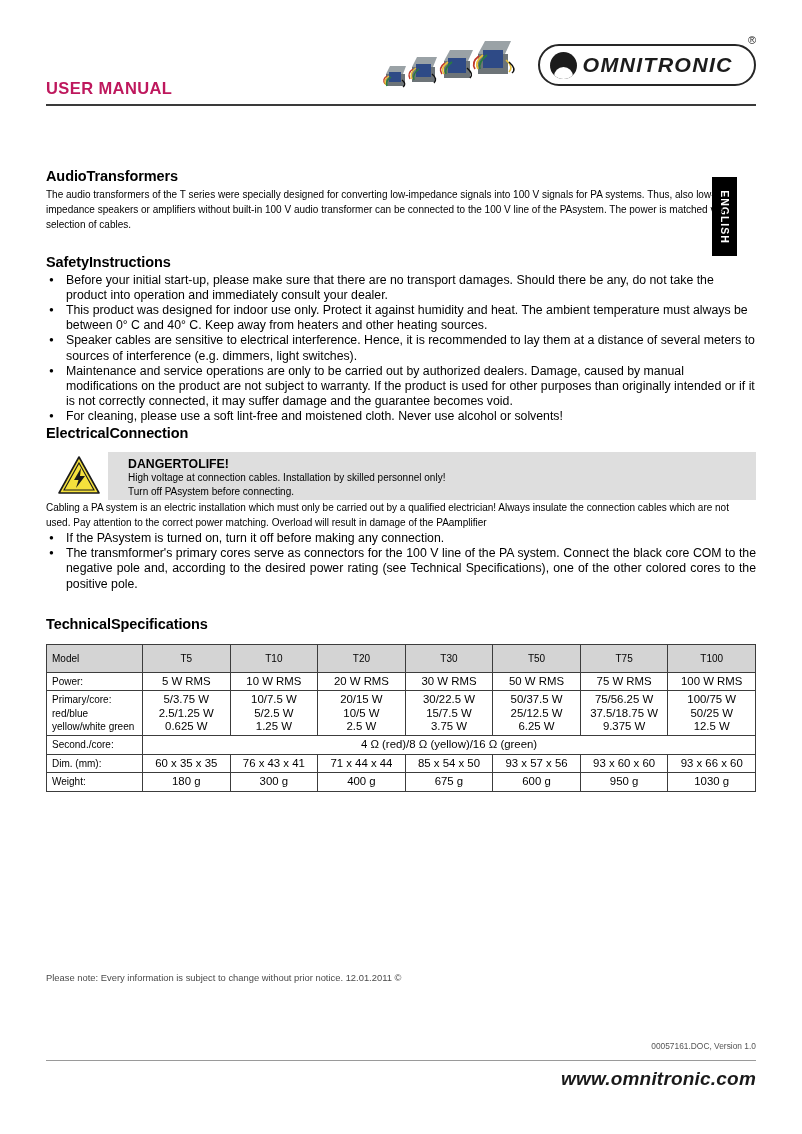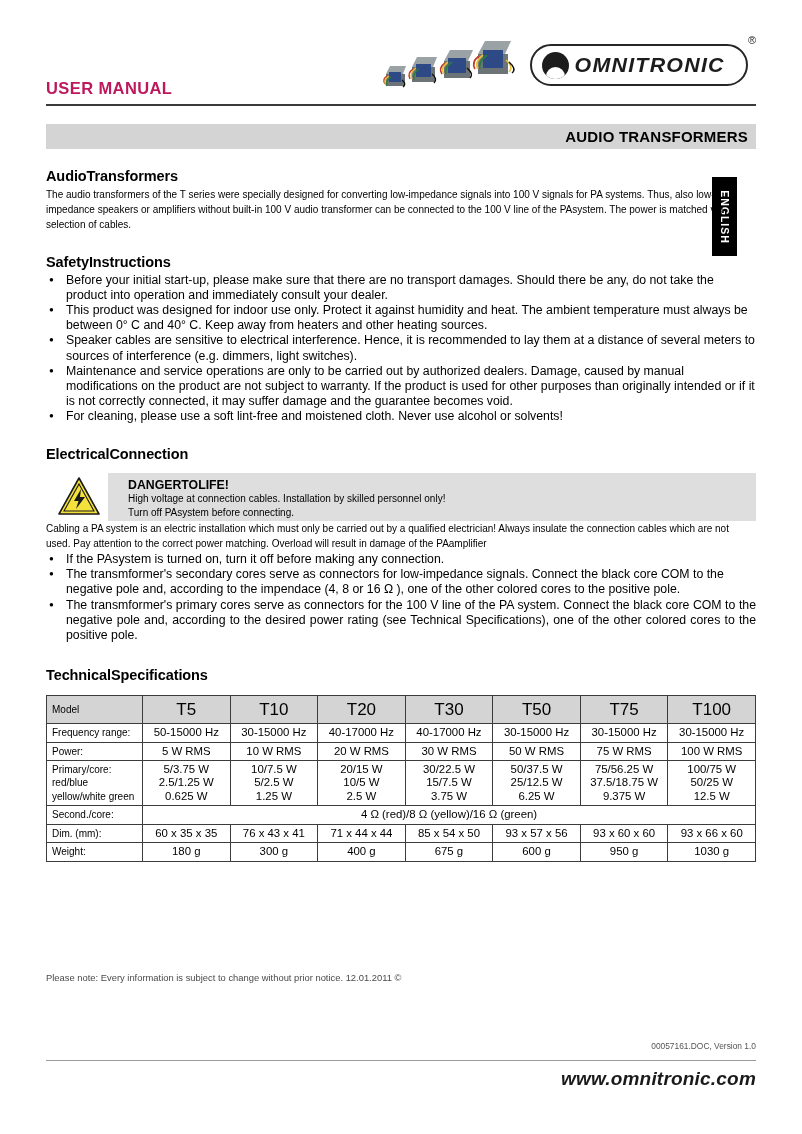--- a/index.html
+++ b/index.html
@@ -54,21 +54,21 @@
     position: absolute;
     left: 332px;
     top: -2px;
     width: 140px;
     height: 68px;
   }
 
   
   .logo-box {
     position: absolute;
-    right: 8px;
+    right: 0;
     top: 8px;
     width: 218px;
     height: 42px;
     border: 2px solid #262626;
     border-radius: 21px;
     background: #ffffff;
     display: flex;
     align-items: center;
     padding-left: 10px;
     box-sizing: border-box;
@@ -184,21 +184,21 @@
   ul.bullets li::before {
     content: "\25CF";
     position: absolute;
     left: 3px;
     top: -1px;
     font-size: 8px;
   }
   .justify { text-align: justify; }
 
   .sec-safety { margin-top: 21px; }
-  .sec-elec   { margin-top: 21px; }
+  .sec-elec   { }
   .sec-tech   { margin-top: 24px; }
 
   
   .danger-wrap {
     position: relative;
     margin-top: 11px;
     height: 48px;
   }
   .danger-box {
     position: absolute;
@@ -243,21 +243,21 @@
   table.specs td, table.specs th {
     border: 1px solid #3c3c3c;
     padding: 2px 4px;
     text-align: center;
     vertical-align: middle;
     line-height: 13.4px;
     font-weight: normal;
   }
   table.specs thead td {
     background: #d4d4d4;
-    font-size: 17px;
+    font-size: 10px;
     height: 23px;
   }
   table.specs td.rowlabel {
     text-align: left;
     padding-left: 5px;
     font-size: 10px;
   }
   td.primary-cell { line-height: 14px; }
   td.primary-label { line-height: 14px; vertical-align: top; padding-top: 3px;}
   td.freq-label { vertical-align: top; padding-top: 2px; line-height: 14px;}
@@ -352,23 +352,20 @@
     </svg>
 
     <div class="logo-box">
       <div class="logo-mark"></div>
       <div class="logo-text">OMNITRONIC</div>
     </div>
     <div class="logo-reg">®</div>
   </div>
   <div class="header-rule"></div>
 
-  <div class="title-bar">
-    <div class="title-bar-text">AUDIO TRANSFORMERS</div>
-  </div>
 
   <div class="english-tab">
     <span>ENGLISH</span>
   </div>
 
   <div class="content">
 
     <h2 class="section">AudioTransformers</h2>
     <p class="body">The audio transformers of the T series were specially designed for converting low-impedance signals into 100 V signals for PA systems. Thus, also low-impedance speakers or amplifiers without built-in 100 V audio transformer can be connected to the 100 V line of the PAsystem. The power is matched via selection of cables.</p>
 
@@ -396,21 +393,20 @@
           <div class="danger-title">DANGERTOLIFE!</div>
           <div class="danger-line">High voltage at connection cables. Installation by skilled personnel only!</div>
           <div class="danger-line">Turn off PAsystem before connecting.</div>
         </div>
       </div>
 
       <p class="body para-after">Cabling a PA system is an electric installation which must only be carried out by a qualified electrician! Always insulate the connection cables which are not used. Pay attention to the correct power matching. Overload will result in damage of the PAamplifier</p>
 
       <ul class="bullets bullets-elec">
         <li>If the PAsystem is turned on, turn it off before making any connection.</li>
-        <li>The transmformer's secondary cores serve as connectors for low-impedance signals. Connect the black core COM to the negative pole and, according to the impendace (4, 8 or 16 Ω ), one of the other colored cores to the positive pole.</li>
         <li class="justify">The transmformer's primary cores serve as connectors for the 100 V line of the PA system. Connect the black core COM to the negative pole and, according to the desired power rating (see Technical Specifications), one of the other colored cores to the positive pole.</li>
       </ul>
     </div>
 
     <div class="sec-tech">
       <h2 class="section">TechnicalSpecifications</h2>
 
       <table class="specs">
         <colgroup>
           <col class="col-model">
@@ -421,30 +417,20 @@
             <td>T5</td>
             <td>T10</td>
             <td>T20</td>
             <td>T30</td>
             <td>T50</td>
             <td>T75</td>
             <td>T100</td>
           </tr>
         </thead>
         <tbody>
-          <tr>
-            <td class="rowlabel freq-label">Frequency range:</td>
-            <td class="freq-val">50-15000 Hz</td>
-            <td class="freq-val">30-15000 Hz</td>
-            <td class="freq-val">40-17000 Hz</td>
-            <td class="freq-val">40-17000 Hz</td>
-            <td class="freq-val">30-15000 Hz</td>
-            <td class="freq-val">30-15000 Hz</td>
-            <td class="freq-val">30-15000 Hz</td>
-          </tr>
           <tr>
             <td class="rowlabel">Power:</td>
             <td>5 W RMS</td>
             <td>10 W RMS</td>
             <td>20 W RMS</td>
             <td>30 W RMS</td>
             <td>50 W RMS</td>
             <td>75 W RMS</td>
             <td>100 W RMS</td>
           </tr>

